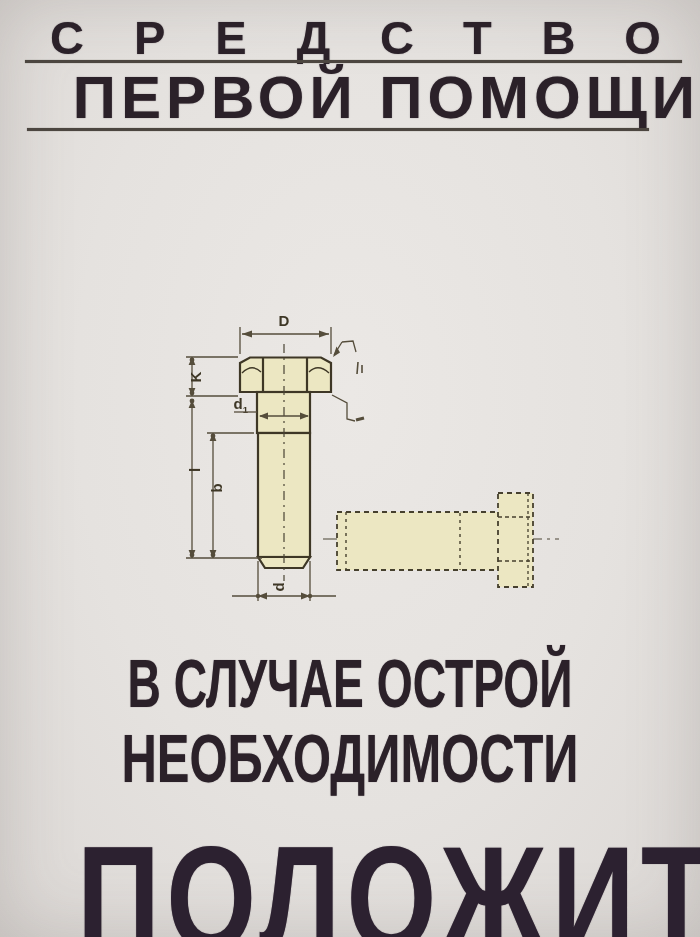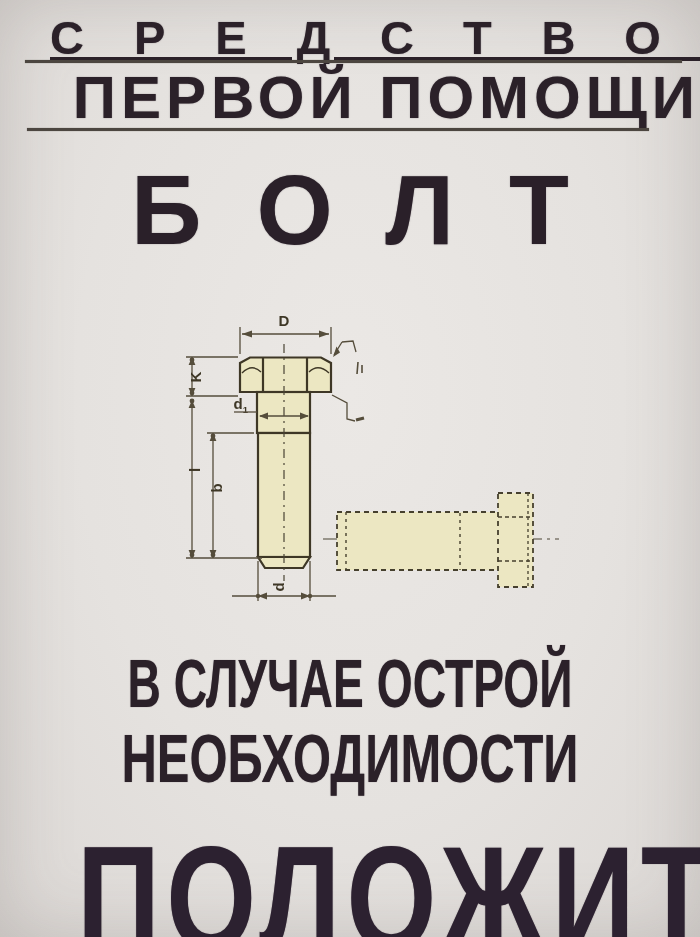--- a/index.html
+++ b/index.html
@@ -9,21 +9,21 @@
     margin:0 auto;
     overflow:hidden;
     background:radial-gradient(ellipse at 50% 42%, #ebe8e5 0%, #e5e2df 55%, #dcd8d5 100%);
     box-shadow:inset 0 0 70px rgba(110,105,100,.25);
     font-family:"Liberation Sans","DejaVu Sans",sans-serif;
     color:#2b2129;
   }
   .line{position:absolute;left:0;width:700px;text-align:center;white-space:nowrap;
         font-weight:bold;line-height:1;
         text-shadow:0 0 1.2px rgba(43,33,41,.55);}
-  .t1{top:14px;font-size:47px;letter-spacing:50px;padding-left:50px;box-sizing:border-box;text-decoration:underline;}
+  .t1{top:14px;font-size:47px;letter-spacing:50px;padding-left:50px;box-sizing:border-box;}
   .t2{top:68px;font-size:60px;letter-spacing:5px;text-align:right;}
   .rule{position:absolute;height:3px;background:#4c4640;box-shadow:0 0 1px rgba(60,54,48,.8);}
   .rule1{top:60px;left:25px;width:657px;}
   .rule2{top:128px;left:27px;width:622px;}
   .big{top:161px;font-size:98px;letter-spacing:55px;padding-left:55px;box-sizing:border-box;color:#2a2029;}
   .cond{transform-origin:50% 0;}
   .s1{top:649px;font-size:68px;transform:scaleX(.68);}
   .s2{top:724px;font-size:68px;transform:scaleX(.72);}
   .huge{top:825px;font-size:148px;letter-spacing:8px;transform:scaleX(.78);color:#2c2130;}
   .drawing{position:absolute;left:150px;top:300px;width:420px;height:320px;}
@@ -33,21 +33,20 @@
 <body>
 
 <div class="poster">
 
   <div class="line t1">СРЕДСТВО</div>
   <div class="rule rule1"></div>
 
   <div class="line t2">ПЕРВОЙ ПОМОЩИ</div>
   <div class="rule rule2"></div>
 
-  <div class="line big">БОЛТ</div>
 
   <svg class="drawing" viewBox="0 0 420 320">
 
     <g stroke="#46402e" fill="none" stroke-width="1.8">
       <line x1="173" y1="239" x2="409" y2="239" stroke="#4a4434" stroke-width="1.2" stroke-dasharray="16 5 3 5"></line>
       <rect x="187" y="212" width="162" height="58" fill="#ece7c2" stroke-dasharray="5 4"></rect>
       <line x1="196" y1="212" x2="196" y2="270" stroke-dasharray="3 4" stroke-width="1.4"></line>
       <line x1="310" y1="213" x2="310" y2="270" stroke-dasharray="3 4" stroke-width="1.4"></line>
       <rect x="348" y="193" width="35" height="94" fill="#ece7c2" stroke-dasharray="5 4"></rect>
       <line x1="348" y1="217" x2="383" y2="217" stroke-dasharray="4 3" stroke-width="1.4"></line>

